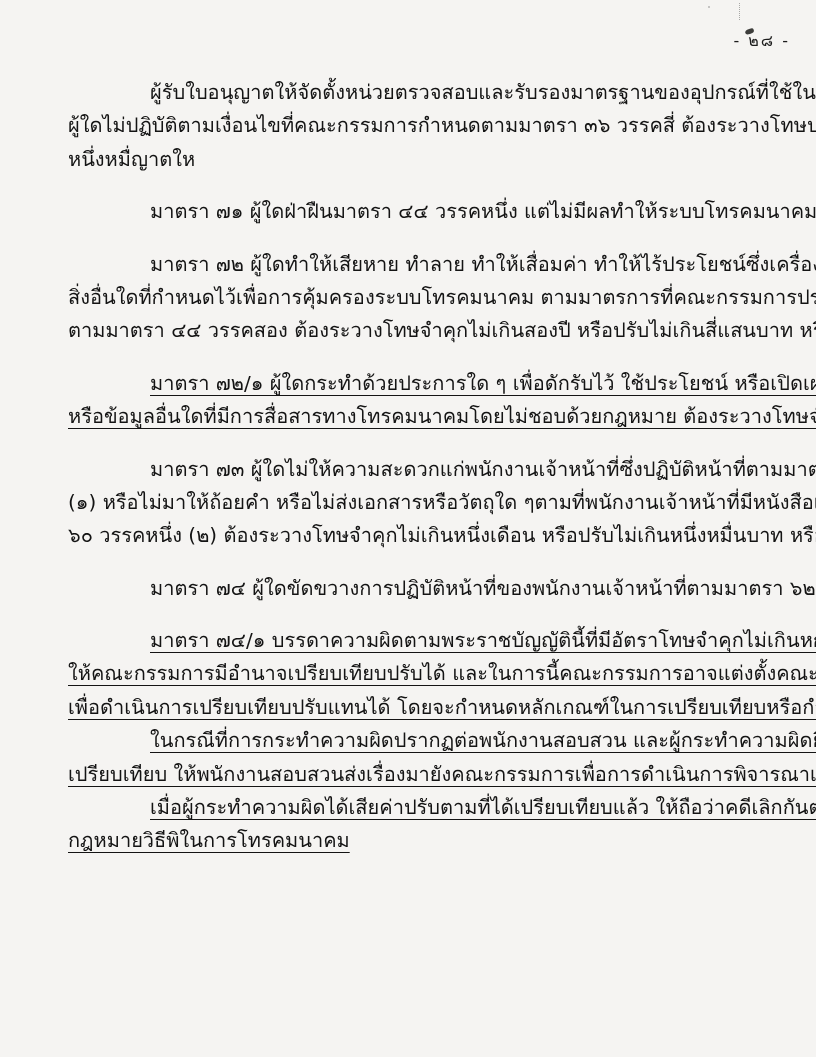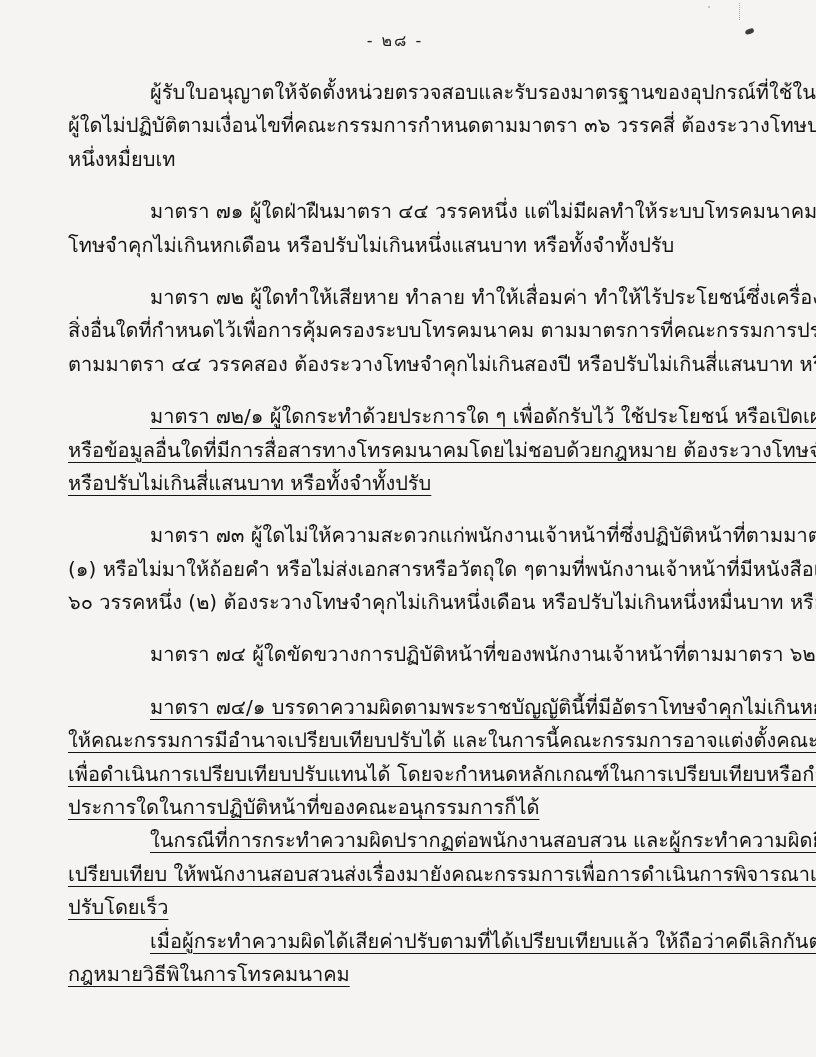--- a/index.html
+++ b/index.html
@@ -15,21 +15,21 @@
     background: #f5f4f2;
     color: #141414;
     font-family: "DejaVu Sans", "Liberation Sans", sans-serif;
     overflow: hidden;
   }
   .page-number {
     position: absolute;
     top: 28px;
     left: 0;
     width: 790px;
-    text-align: center;
+    text-align: right;
     font-size: 16px;
     letter-spacing: 2px;
     color: #1c1c1c;
   }
   
   .artifact-dot {
     position: absolute;
     top: 6px;
     left: 708px;
     width: 2px;
@@ -93,66 +93,62 @@
 
   <div class="artifact-dot"></div>
   <div class="artifact-dotted-line"></div>
   <div class="artifact-mark"></div>
 
   <div class="doc-body" id="doc-body">
       <div class="section">
         <p class="para">
           <span class="line first">ผู้รับใบอนุญาตให้จัดตั้งหน่วยตรวจสอบและรับรองมาตรฐานของอุปกรณ์ที่ใช้ในการโทรคมนาคม</span>
           <span class="line">ผู้ใดไม่ปฏิบัติตามเงื่อนไขที่คณะกรรมการกำหนดตามมาตรา ๓๖ วรรคสี่ ต้องระวางโทษปรับไม่เกิน</span>
-          <span class="line">หนึ่งหมื่ยบเท</span>
+          <span class="line">หนึ่งหมื่ญาตให</span>
         </p>
       </div>
       <div class="section">
         <p class="para">
           <span class="line first">มาตรา ๗๑  ผู้ใดฝ่าฝืนมาตรา ๔๔ วรรคหนึ่ง แต่ไม่มีผลทำให้ระบบโทรคมนาคมขัดข้อง ต้องระวาง</span>
-          <span class="line">โทษจำคุกไม่เกินหกเดือน หรือปรับไม่เกินหนึ่งแสนบาท หรือทั้งจำทั้งปรับ</span>
         </p>
       </div>
       <div class="section">
         <p class="para">
           <span class="line first">มาตรา ๗๒  ผู้ใดทำให้เสียหาย ทำลาย ทำให้เสื่อมค่า ทำให้ไร้ประโยชน์ซึ่งเครื่องหมาย ทุ่น หรือ</span>
           <span class="line">สิ่งอื่นใดที่กำหนดไว้เพื่อการคุ้มครองระบบโทรคมนาคม ตามมาตรการที่คณะกรรมการประกาศกำหนด</span>
           <span class="line">ตามมาตรา ๔๔ วรรคสอง ต้องระวางโทษจำคุกไม่เกินสองปี หรือปรับไม่เกินสี่แสนบาท หรือทั้งจำทั้งปรับ</span>
         </p>
       </div>
       <div class="section underlined">
         <p class="para">
           <span class="line first">มาตรา ๗๒/๑ ผู้ใดกระทำด้วยประการใด ๆ เพื่อดักรับไว้ ใช้ประโยชน์ หรือเปิดเผยข้อความ ข่าวสาร</span>
           <span class="line">หรือข้อมูลอื่นใดที่มีการสื่อสารทางโทรคมนาคมโดยไม่ชอบด้วยกฎหมาย ต้องระวางโทษจำคุกไม่เกินสองปี</span>
-          <span class="line">หรือปรับไม่เกินสี่แสนบาท หรือทั้งจำทั้งปรับ</span>
         </p>
       </div>
       <div class="section">
         <p class="para">
           <span class="line first">มาตรา ๗๓  ผู้ใดไม่ให้ความสะดวกแก่พนักงานเจ้าหน้าที่ซึ่งปฏิบัติหน้าที่ตามมาตรา ๖๐ วรรคหนึ่ง</span>
           <span class="line">(๑) หรือไม่มาให้ถ้อยคำ หรือไม่ส่งเอกสารหรือวัตถุใด ๆตามที่พนักงานเจ้าหน้าที่มีหนังสือเรียกตามมาตรา</span>
           <span class="line">๖๐ วรรคหนึ่ง (๒) ต้องระวางโทษจำคุกไม่เกินหนึ่งเดือน หรือปรับไม่เกินหนึ่งหมื่นบาท หรือทั้งจำทั้งปรับ</span>
         </p>
       </div>
       <div class="section">
         <p class="para">
           <span class="line first">มาตรา ๗๔  ผู้ใดขัดขวางการปฏิบัติหน้าที่ของพนักงานเจ้าหน้าที่ตามมาตรา ๖๒ วรรคหนึ่ง</span>
         </p>
       </div>
       <div class="section underlined">
         <p class="para">
           <span class="line first">มาตรา ๗๔/๑ บรรดาความผิดตามพระราชบัญญัตินี้ที่มีอัตราโทษจำคุกไม่เกินหกเดือน</span>
           <span class="line">ให้คณะกรรมการมีอำนาจเปรียบเทียบปรับได้ และในการนี้คณะกรรมการอาจแต่งตั้งคณะอนุกรรมการ</span>
           <span class="line">เพื่อดำเนินการเปรียบเทียบปรับแทนได้ โดยจะกำหนดหลักเกณฑ์ในการเปรียบเทียบหรือกำหนดเงื่อนไข</span>
-          <span class="line">ประการใดในการปฏิบัติหน้าที่ของคณะอนุกรรมการก็ได้</span>
         </p>
         <p class="para">
           <span class="line first">ในกรณีที่การกระทำความผิดปรากฏต่อพนักงานสอบสวน และผู้กระทำความผิดยินยอมให้</span>
           <span class="line">เปรียบเทียบ ให้พนักงานสอบสวนส่งเรื่องมายังคณะกรรมการเพื่อการดำเนินการพิจารณาเปรียบเทียบ</span>
-          <span class="line">ปรับโดยเร็ว</span>
         </p>
         <p class="para">
           <span class="line first">เมื่อผู้กระทำความผิดได้เสียค่าปรับตามที่ได้เปรียบเทียบแล้ว ให้ถือว่าคดีเลิกกันตามประมวล</span>
           <span class="line">กฎหมายวิธีพิในการโทรคมนาคม</span>
         </p>
       </div>
     </div>
 </div>
 
 </body></html>

